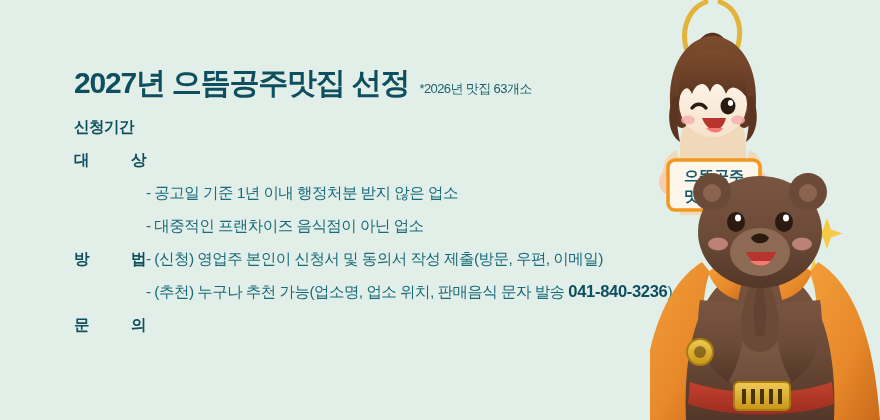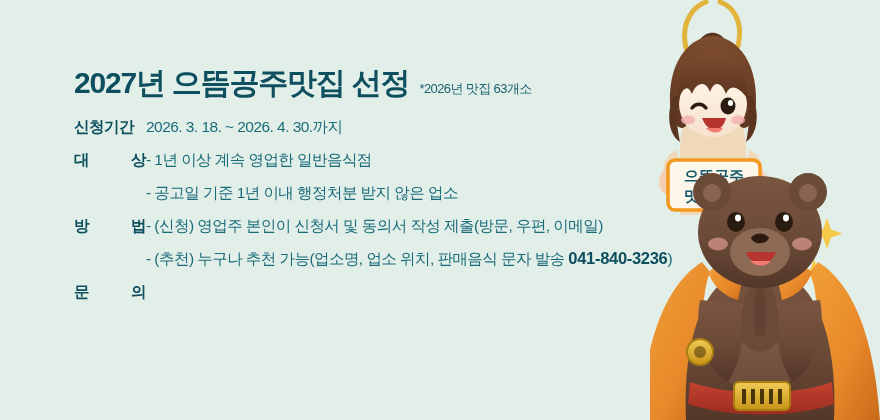--- a/index.html
+++ b/index.html
@@ -116,32 +116,33 @@
 
     <div class="title-row">
       <div class="title-main">2027년 으뜸공주맛집 선정</div>
       <div class="title-sub">*2026년 맛집 63개소</div>
     </div>
 
     <div class="info-table">
 
       <div class="info-row">
         <div class="info-label solid">신청기간</div>
-        <div class="info-value">2026. 3. 18. ~ 2026. 4. 30.까지</div>
       </div>
 
       <div class="info-row">
         <div class="info-label spread">
           <span>대</span>
           <span>상</span>
         </div>
-        <div class="info-value">- 1년 이상 계속 영업한 일반음식점</div>
       </div>
       <div class="info-row">
         <div class="info-value indent">- 공고일 기준 1년 이내 행정처분 받지 않은 업소</div>
+      </div>
+      <div class="info-row">
+        <div class="info-value indent">- 대중적인 프랜차이즈 음식점이 아닌 업소</div>
       </div>
 
       <div class="info-row">
         <div class="info-label spread">
           <span>방</span>
           <span>법</span>
         </div>
         <div class="info-value">- (신청) 영업주 본인이 신청서 및 동의서 작성 제출(방문, 우편, 이메일)</div>
       </div>
       <div class="info-row">

